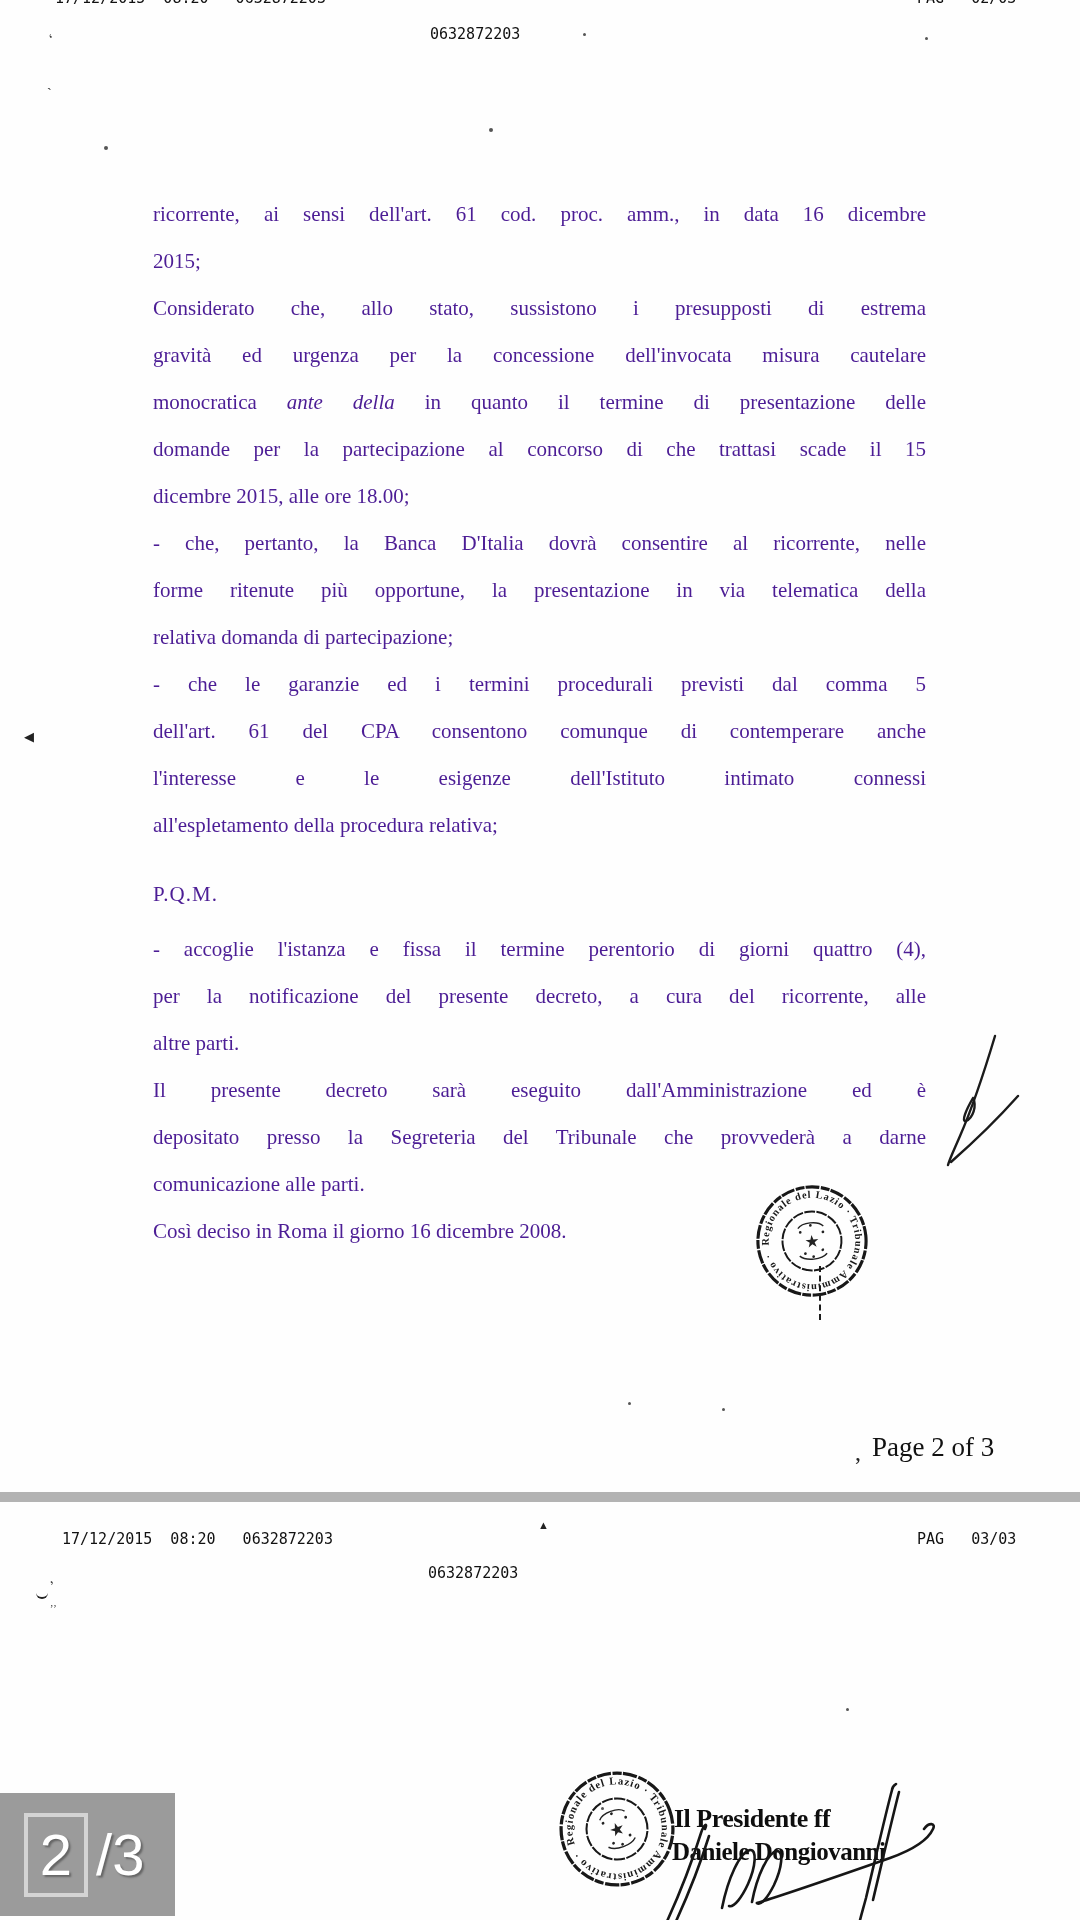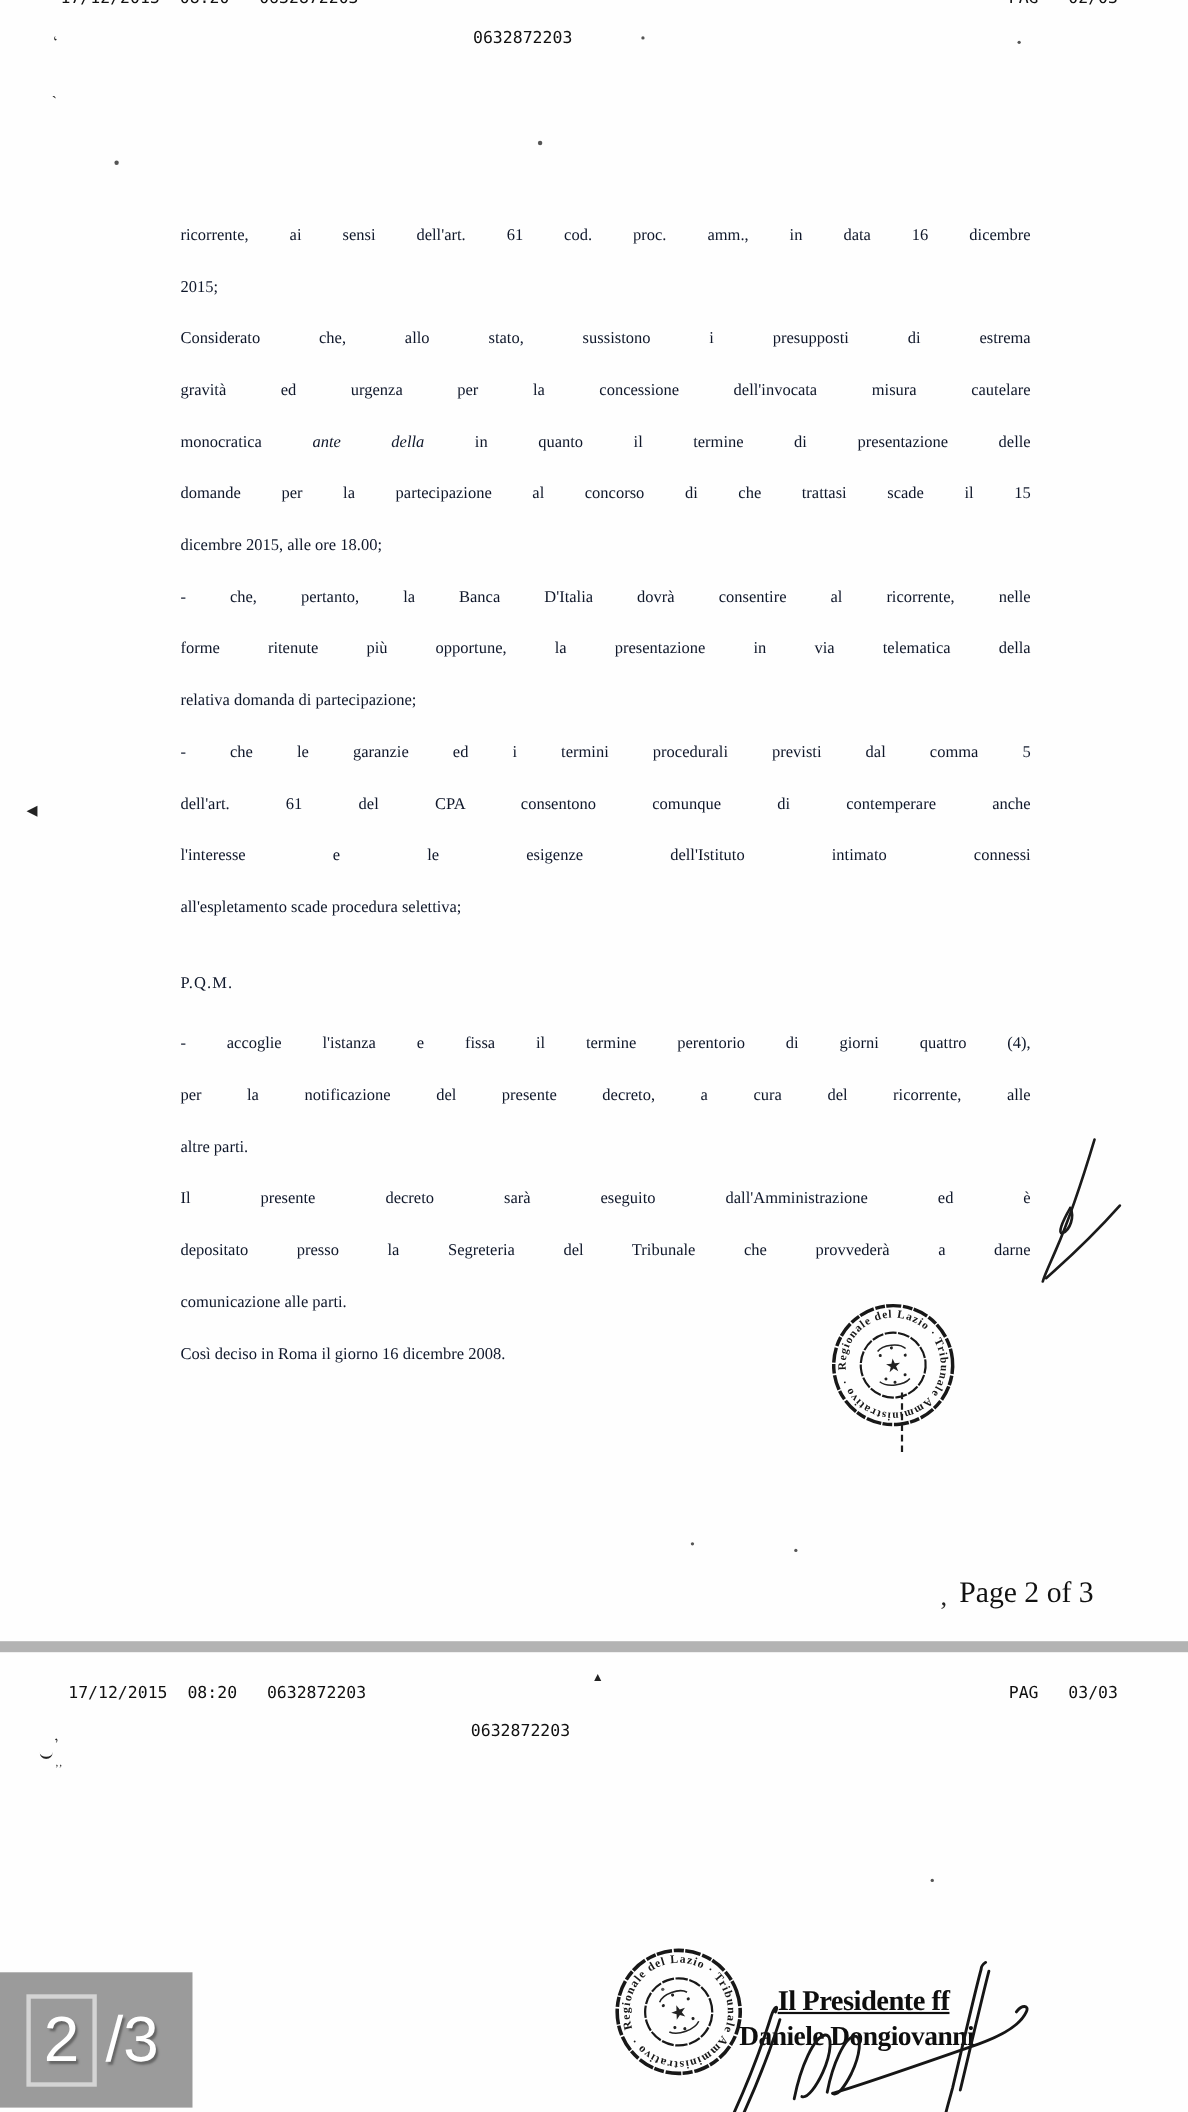--- a/index.html
+++ b/index.html
@@ -8,22 +8,22 @@
     background:#fefefe;font-family:"Liberation Serif",serif;color:#1a1a1a;
   }
   .abs{position:absolute;}
   
   .fax-text{
     font-family:"DejaVu Sans Mono",monospace;font-size:15px;line-height:22px;
     color:#111;white-space:pre;letter-spacing:0px;
   }
   
   .doc-body{
-    position:absolute;left:164px;top:191px;width:773px;
-    font-size:15px;line-height:47px;color:#0f172a;
+    position:absolute;left:153px;top:191px;width:773px;
+    font-size:21px;line-height:47px;color:#4c1d95;
   }
   .line{width:100%;}
   .line.j{text-align:justify;text-align-last:justify;}
   .line.l{text-align:left;}
   .line.c{text-align:left;margin-top:22px;margin-bottom:8px;letter-spacing:1px;}
   .page-footer{font-size:27px;color:#111;}
   
   .divider{left:0;top:1492px;width:1080px;height:10px;background:var(--divider,#b3b3b3);}
   
   .sig-title{font-weight:bold;font-size:26px;letter-spacing:-0.5px;color:#0e0e0e;}
@@ -76,21 +76,21 @@
       <div class="line j"><span>gravità ed urgenza per la concessione dell'invocata misura cautelare</span></div>
       <div class="line j"><span>monocratica </span><i>ante della</i><span> in quanto il termine di presentazione delle</span></div>
       <div class="line j"><span>domande per la partecipazione al concorso di che trattasi scade il 15</span></div>
       <div class="line l"><span>dicembre 2015, alle ore 18.00;</span></div>
       <div class="line j"><span>- che, pertanto, la Banca D'Italia dovrà consentire al ricorrente, nelle</span></div>
       <div class="line j"><span>forme ritenute più opportune, la presentazione in via telematica della</span></div>
       <div class="line l"><span>relativa domanda di partecipazione;</span></div>
       <div class="line j"><span>- che le garanzie ed i termini procedurali previsti dal comma 5</span></div>
       <div class="line j"><span>dell'art. 61 del CPA consentono comunque di contemperare anche</span></div>
       <div class="line j"><span>l'interesse e le esigenze dell'Istituto intimato connessi</span></div>
-      <div class="line l"><span>all'espletamento scade procedura selettiva;</span></div>
+      <div class="line l"><span>all'espletamento della procedura relativa;</span></div>
       <div class="line c"><span>P.Q.M.</span></div>
       <div class="line j"><span>- accoglie l'istanza e fissa il termine perentorio di giorni quattro (4),</span></div>
       <div class="line j"><span>per la notificazione del presente decreto, a cura del ricorrente, alle</span></div>
       <div class="line l"><span>altre parti.</span></div>
       <div class="line j"><span>Il presente decreto sarà eseguito dall'Amministrazione ed è</span></div>
       <div class="line j"><span>depositato presso la Segreteria del Tribunale che provvederà a darne</span></div>
       <div class="line l"><span>comunicazione alle parti.</span></div>
       <div class="line l"><span>Così deciso in Roma il giorno 16 dicembre 2008.</span></div>
     </div>
 
@@ -152,21 +152,21 @@
       <circle cx="49" cy="50" r="1.4"></circle>
         <circle cx="72" cy="52" r="1.4"></circle>
         <circle cx="52" cy="72" r="1.4"></circle>
       <circle cx="70" cy="70" r="1.4"></circle>
         <circle cx="60" cy="44" r="1.4"></circle>
         <circle cx="60" cy="76" r="1.4"></circle>
     </g>
     <path d="M 47,46 C 52,40 68,40 73,46 M 46,74 C 52,80 68,80 74,74" fill="none" stroke="#222" stroke-width="1.4"></path>
   </svg>
 
-  <div class="abs sig-title" style="left:707px;top:302px;text-decoration:underline;">Il Presidente ff</div>
+  <div class="abs sig-title" style="left:674px;top:302px;">Il Presidente ff</div>
   <div class="abs sig-name" style="left:672px;top:336px;">Daniele Dongiovanni</div>
 
   <svg class="abs" style="left:620px;top:268px;" width="430" height="150" viewBox="620 1770 430 150">
     <g fill="none" stroke="#161616" stroke-width="2.6" stroke-linecap="round">
       <path d="M 705,1829 C 708,1822 704,1824 701,1833 C 692,1862 678,1898 663,1930"></path>
       <path d="M 709,1836 C 700,1865 686,1900 672,1930"></path>
       <path d="M 722,1908 C 728,1878 740,1852 750,1850 C 757,1849 756,1866 748,1884 C 742,1897 734,1908 729,1906"></path>
       <path d="M 752,1902 C 757,1876 768,1852 777,1851 C 784,1851 782,1868 774,1885 C 768,1897 761,1906 757,1903"></path>
       <path d="M 757,1903 C 790,1893 850,1872 890,1858 C 915,1849 928,1840 933,1829 C 936,1823 929,1822 924,1829"></path>
       <path d="M 896,1784 C 893,1786 892,1788 892,1790 C 886,1812 876,1856 866,1898 C 862,1913 859,1922 858,1930"></path>

